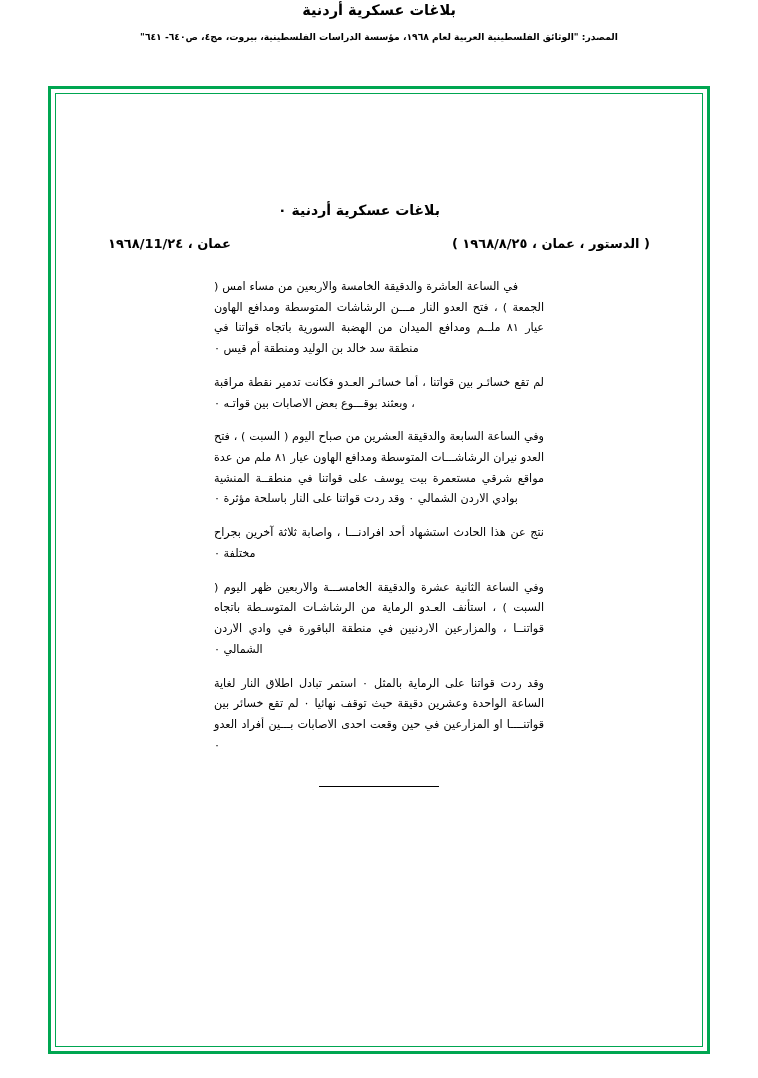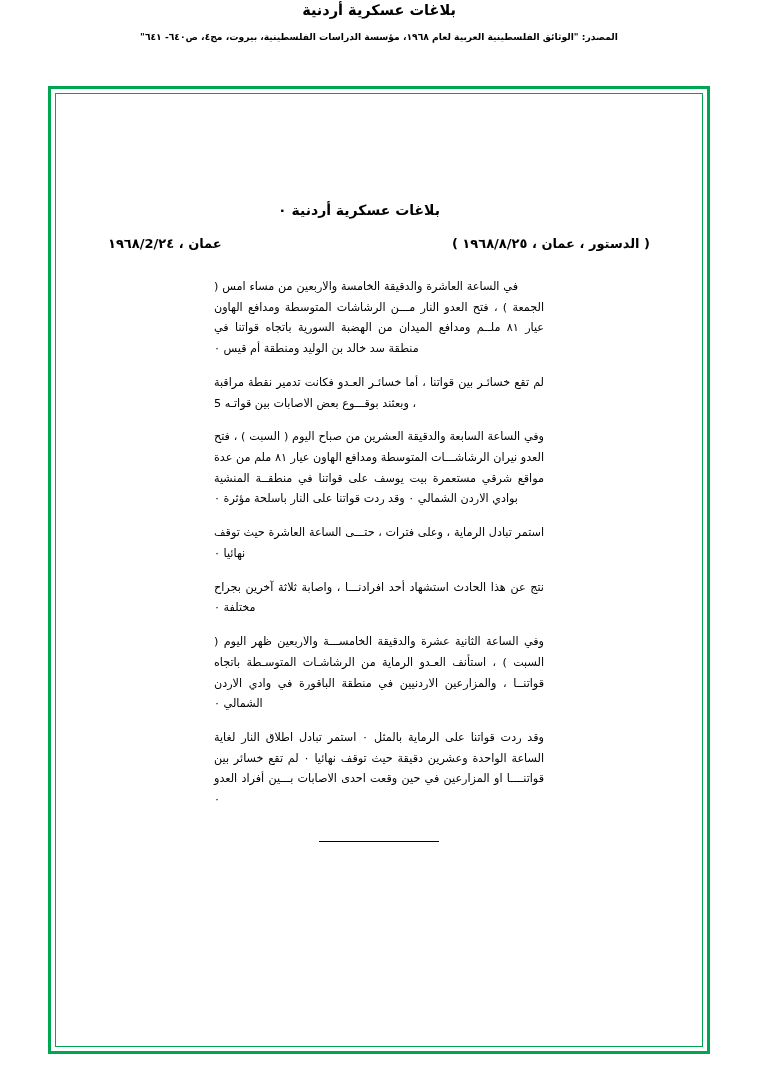--- a/index.html
+++ b/index.html
@@ -120,26 +120,25 @@
 
 <div class="frame">
   <div class="frame-inner"></div>
 </div>
 
 <div class="doc">
   <div class="doc-title">بلاغات عسكرية أردنية ٠</div>
 
   <div class="meta-row">
     <div class="meta-left">( الدستور ، عمان ، ١٩٦٨/٨/٢٥ )</div>
-    <div class="meta-right">عمان ، ١٩٦٨/2/٢٤</div>
+    <div class="meta-right">عمان ، ١٩٦٨/11/٢٤</div>
   </div>
 
   <div class="body-block">
     <p class="para thin">في الساعة العاشرة والدقيقة الخامسة والاربعين من مساء امس ( الجمعة ) ، فتح العدو النار مـــن الرشاشات المتوسطة ومدافع الهاون عيار ٨١ ملــم ومدافع الميدان من الهضبة السورية باتجاه قواتنا في منطقة سد خالد بن الوليد ومنطقة أم قيس ٠</p>
-    <p class="para thin">لم تقع خسائـر بين قواتنا ، أما خسائـر العـدو فكانت تدمير نقطة مراقبة ، وبعثند بوقـــوع بعض الاصابات بين قواتـه 5</p>
+    <p class="para thin">لم تقع خسائـر بين قواتنا ، أما خسائـر العـدو فكانت تدمير نقطة مراقبة ، وبعثند بوقـــوع بعض الاصابات بين قواتـه ٠</p>
     <p class="para">وفي الساعة السابعة والدقيقة العشرين من صباح اليوم ( السبت ) ، فتح العدو نيران الرشاشـــات المتوسطة ومدافع الهاون عيار ٨١ ملم من عدة مواقع شرقي مستعمرة بيت يوسف على قواتنا في منطقــة المنشية بوادي الاردن الشمالي ٠ وقد ردت قواتنا على النار باسلحة مؤثرة ٠</p>
-    <p class="para thin">استمر تبادل الرماية ، وعلى فترات ، حتـــى الساعة العاشرة حيث توقف نهائيا ٠</p>
     <p class="para thin">نتج عن هذا الحادث استشهاد أحد افرادنـــا ، واصابة ثلاثة آخرين بجراح مختلفة ٠</p>
     <p class="para thin">وفي الساعة الثانية عشرة والدقيقة الخامســـة والاربعين ظهر اليوم ( السبت ) ، استأنف العـدو الرماية من الرشاشـات المتوسـطة باتجاه قواتنــا ، والمزارعين الاردنيين في منطقة الباقورة في وادي الاردن الشمالي ٠</p>
     <p class="para">وقد ردت قواتنا على الرماية بالمثل ٠ استمر تبادل اطلاق النار لغاية الساعة الواحدة وعشرين دقيقة حيث توقف نهائيا ٠ لم تقع خسائر بين قواتنــــا او المزارعين في حين وقعت احدى الاصابات بـــين أفراد العدو ٠</p>
     <div class="rule"></div>
   </div>
 </div>
 
 </body></html>

